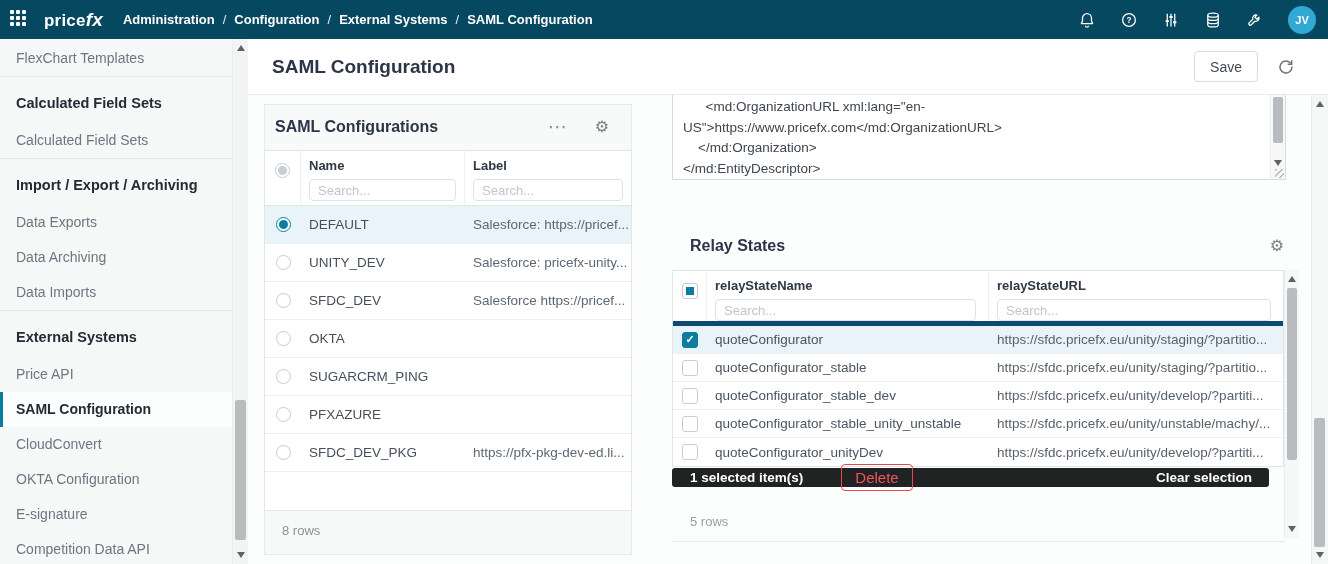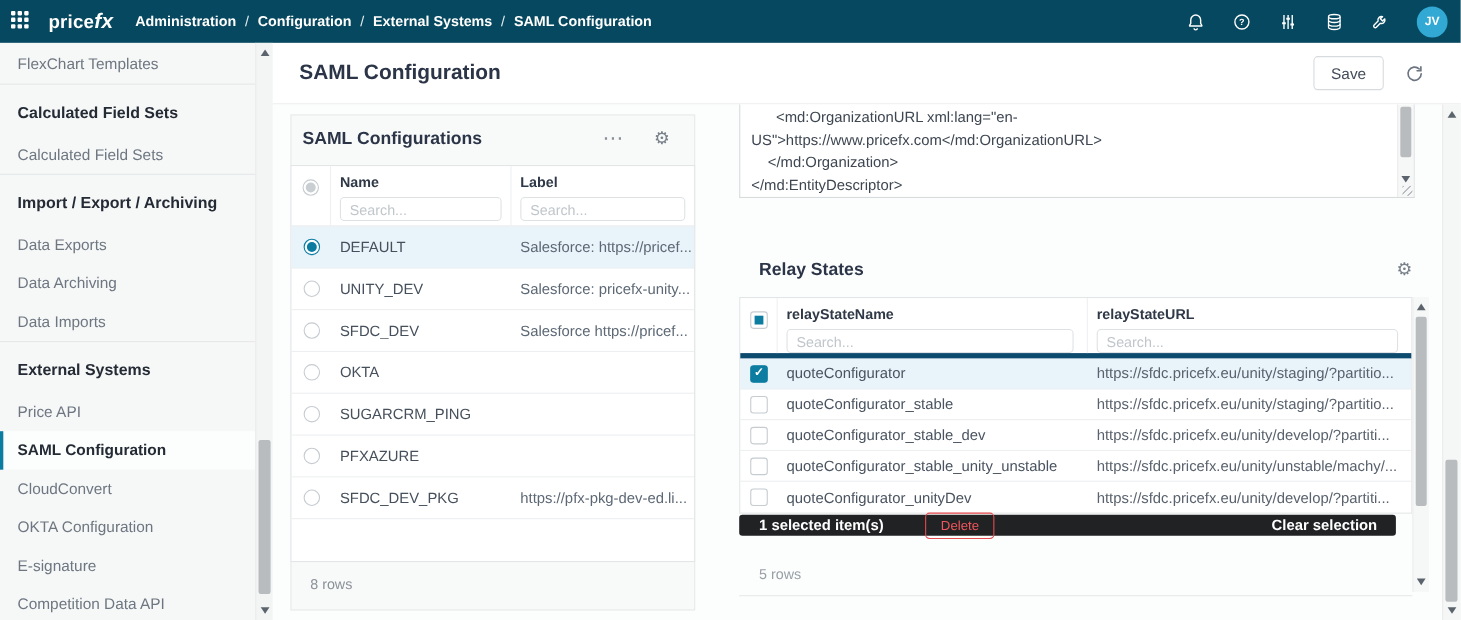--- a/index.html
+++ b/index.html
@@ -101,21 +101,21 @@
   .rt-row.sel { background:#e8f3fa; }
   .rt-row .cc { width:34px; display:flex; justify-content:center; }
   .rt-row .nm { width:282px; padding-left:8px; font-size:13.5px; color:#4a5460; white-space:nowrap; overflow:hidden; }
   .rt-row .ur { flex:1; padding-left:8px; padding-right:4px; font-size:13.5px; color:#59626d; white-space:nowrap; overflow:hidden; }
   .sb-relay { left:1036px; top:175px; height:268px; width:15px; background:#f6f7f7; border-left:1px solid #ededee; }
   .sb-relay .arr { left:3px; }
   .sb-relay .thumb { left:2px; width:10px; top:18px; height:172px; }
 
   .sel-bar { position:absolute; left:424px; top:373px; width:597px; height:19px; background:#202224; border-radius:3px; display:flex; align-items:center; color:#fff; }
   .sel-count { margin-left:18px; font-size:13.5px; font-weight:700; }
-  .del-btn { margin-left:38px; background:transparent; border:1px solid #e8494e; color:#f0565b; font-size:12px; padding:4px 13px; border-radius:4px; font-family:"Liberation Sans",sans-serif; cursor:pointer; }
+  .del-btn { margin-left:38px; background:transparent; border:1px solid #e8494e; color:#f0565b; font-size:15px; padding:4px 13px; border-radius:4px; font-family:"Liberation Sans",sans-serif; cursor:pointer; }
   .clear-btn { margin-left:auto; margin-right:17px; font-size:13.5px; font-weight:700; cursor:pointer; }
   .relay-foot { position:absolute; left:424px; top:407px; width:612px; height:40px; border-bottom:1px solid #e7e9ea; display:flex; align-items:center; padding-left:18px; font-size:13px; color:#999fa5; }
 </style>
 </head>
 <body>
 
 <div class="app">
 
   <header class="topbar">
     <div class="waffle">

